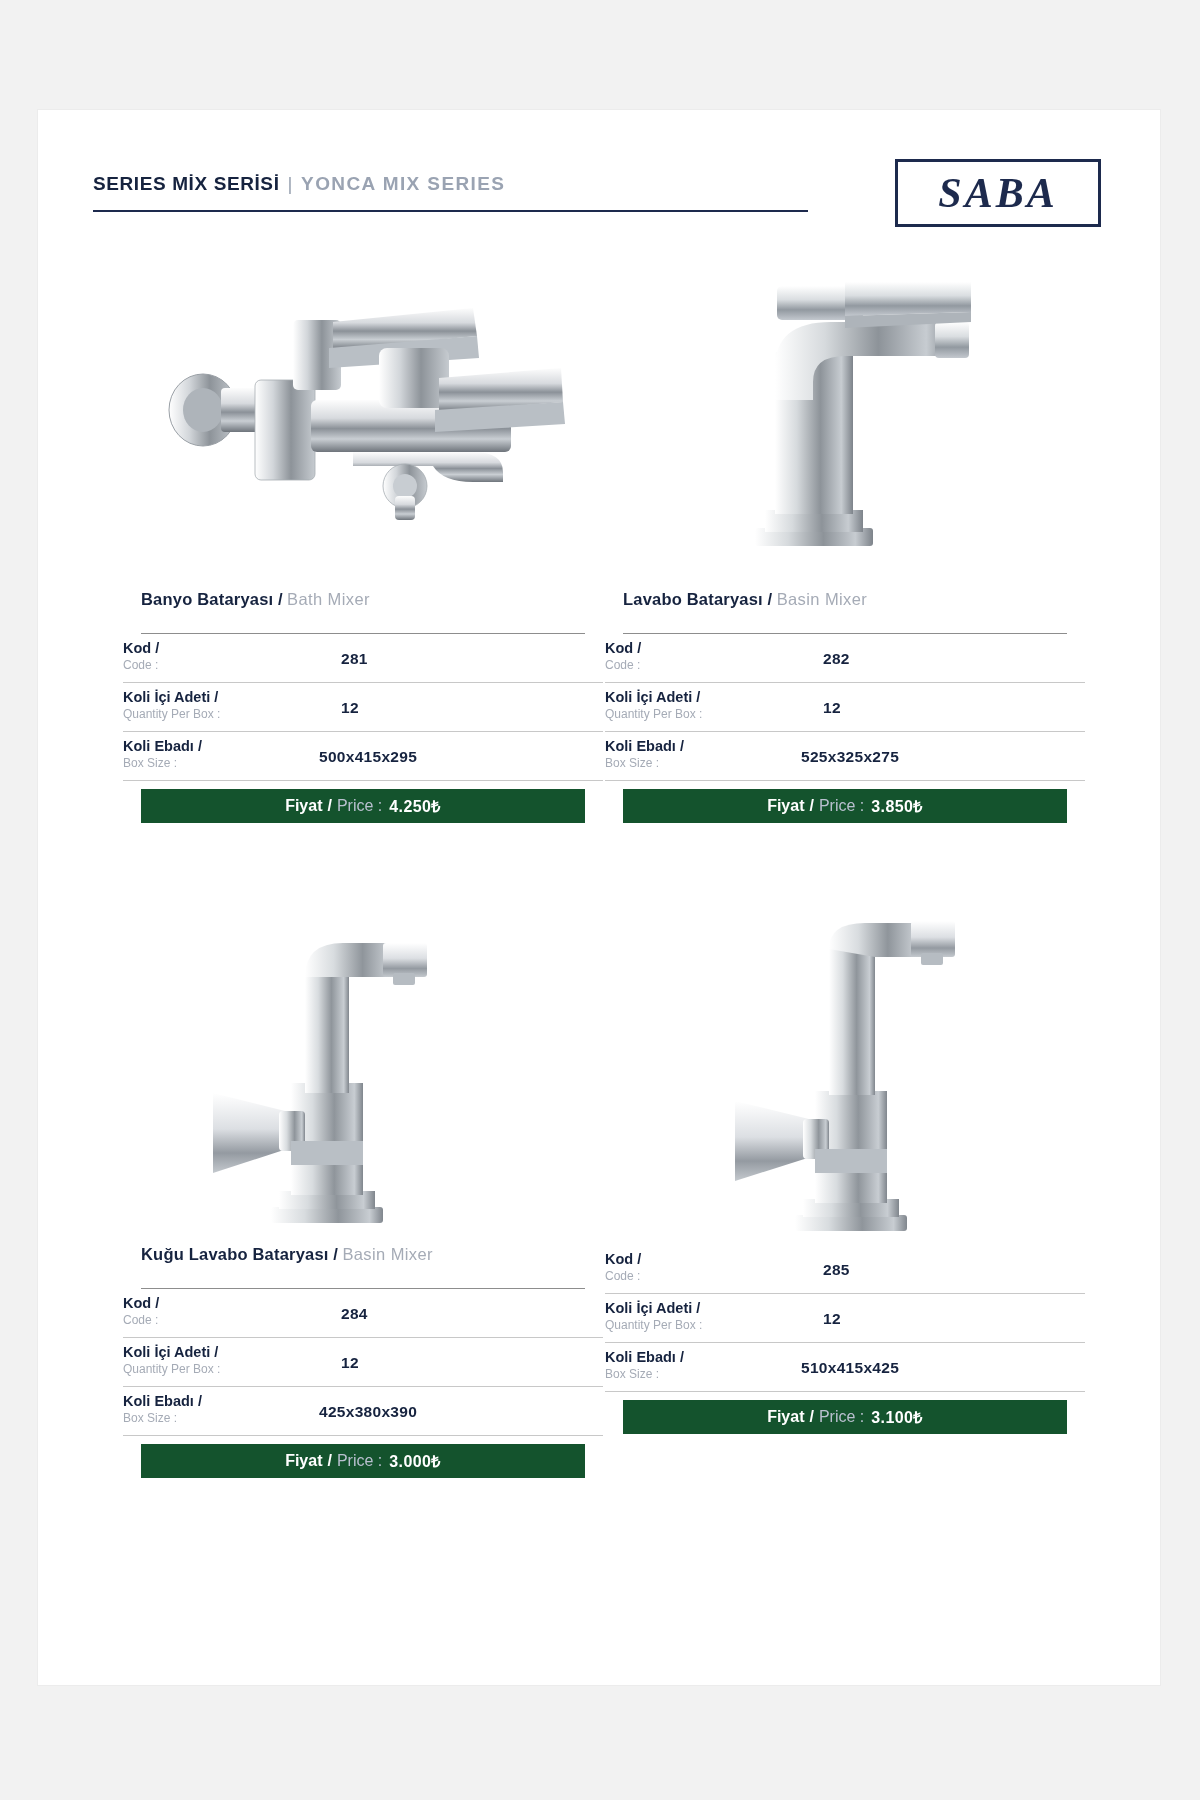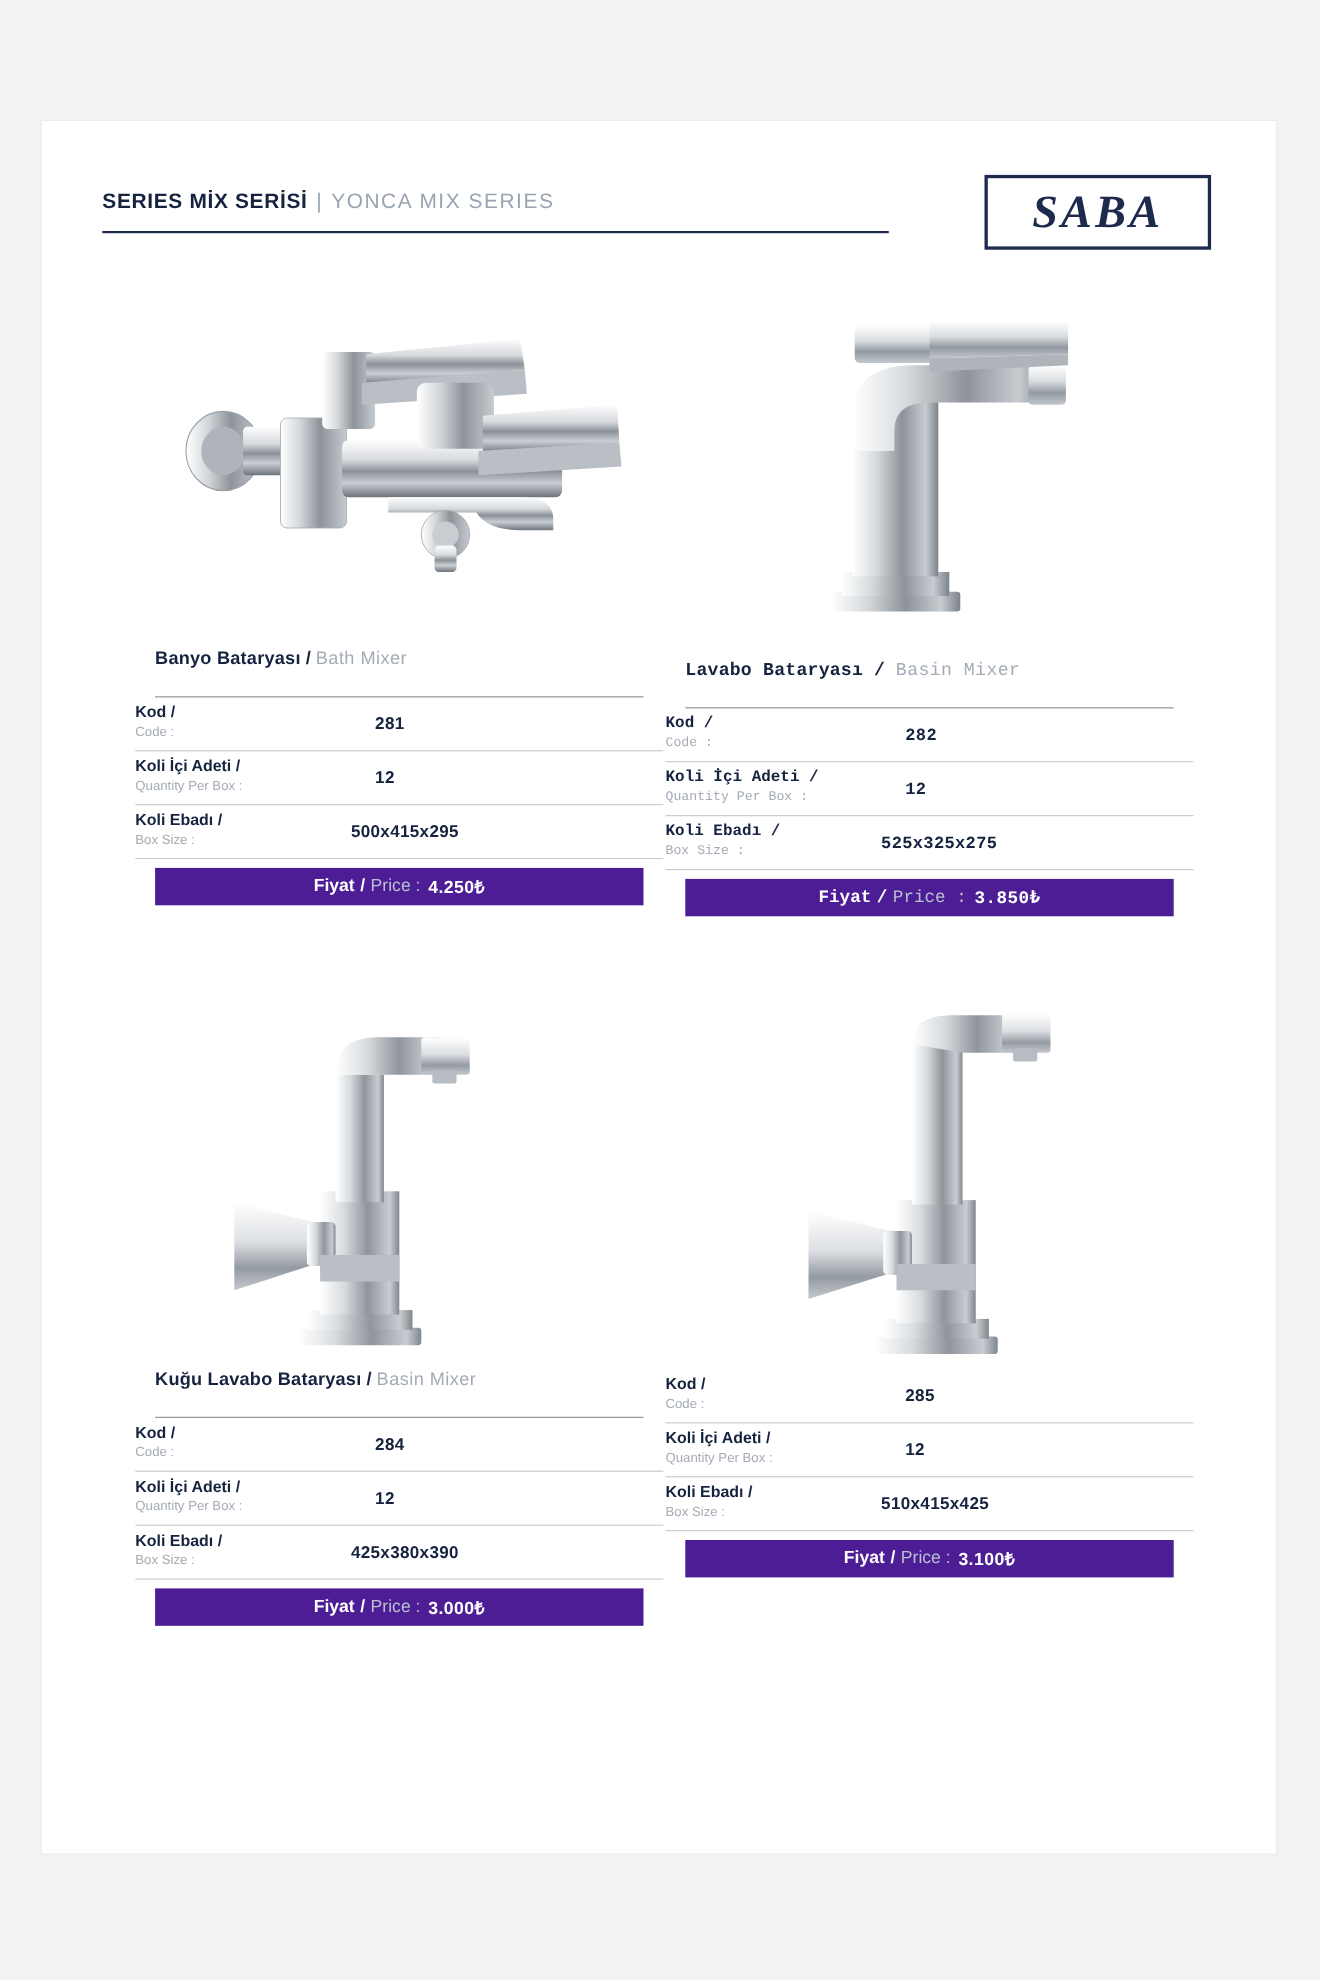--- a/index.html
+++ b/index.html
@@ -42,21 +42,21 @@
     font-weight: bold;
     color: #16233f;
   }
   .header-title .sep {
     color: #9aa3b2;
     font-weight: normal;
     padding: 0 8px;
   }
   .header-title .en {
     color: #9aa3b2;
-    font-weight: normal;
+    font-weight: bold;
     letter-spacing: 1.4px;
   }
   .header-rule {
     position: absolute;
     left: 0;
     top: 45px;
     width: 715px;
     height: 2px;
     background: #1d2a4d;
   }
@@ -84,21 +84,21 @@
     position: absolute;
     left: 55px;
     top: 150px;
     right: 55px;
   }
   .cell {
     position: absolute;
     width: 480px;
   }
   .cell.c0 { left: 30px;  top: 0; }
-  .cell.c1 { left: 512px; top: 10px; font-family: Liberation Mono, monospace; }
+  .cell.c1 { left: 512px; top: 0; }
   .cell.c2 { left: 30px;  top: 655px; }
   .cell.c3 { left: 512px; top: 655px; }
 
   .photo {
     position: relative;
     height: 330px;
     width: 100%;
   }
   .photo svg { display: block; margin: 0 auto; }
 
@@ -141,21 +141,21 @@
     top: 16px;
     font-size: 15.5px;
     color: #16233f;
     font-weight: bold;
     letter-spacing: 0.3px;
   }
   .spec .val.wide { left: 196px; }
 
   .price-bar {
     margin: 8px 18px 0 18px;
-    background: #4c1d95;
+    background: #14532d;
     height: 34px;
     display: flex;
     align-items: center;
     justify-content: center;
     white-space: nowrap;
   }
   .price-bar .p-tr { color: #ffffff; font-weight: bold; font-size: 16px; }
   .price-bar .p-sep { color: #ffffff; font-weight: bold; font-size: 16px; padding: 0 5px; }
   .price-bar .p-en { color: #b9c0cf; font-size: 16px; }
   .price-bar .p-val { color: #ffffff; font-weight: bold; font-size: 16px; padding-left: 7px; letter-spacing: 0.4px; }

